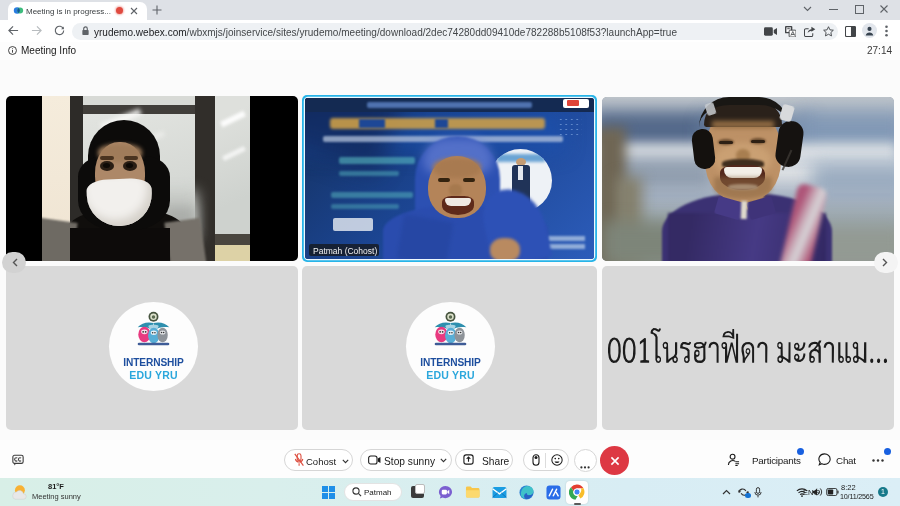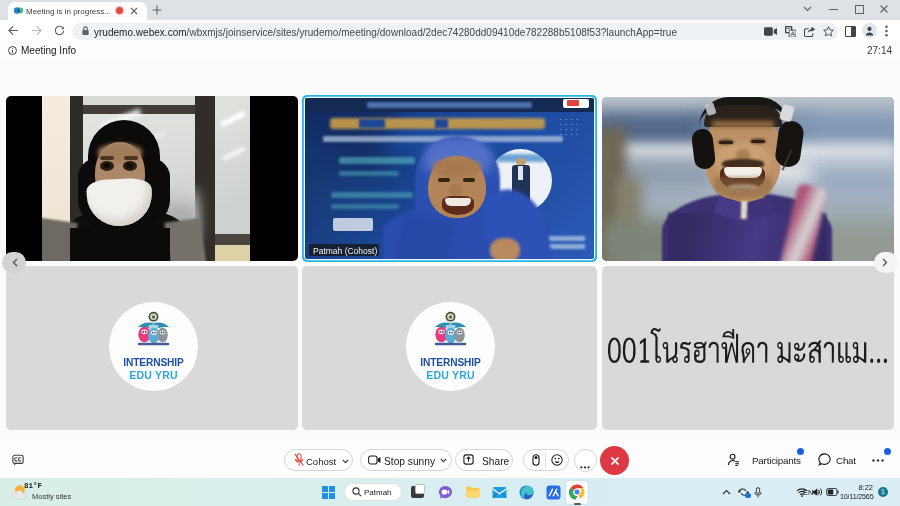--- a/index.html
+++ b/index.html
@@ -425,22 +425,22 @@
     <circle cx="10.5" cy="1.5" r="1.2" fill="#333"></circle>
   </svg>
 <div class="abs" style="left:884px;top:448px;width:7px;height:7px;border-radius:50%;background:#1860e0;"></div>
 
 <div class="abs" style="left:0;top:478px;width:900px;height:28px;background:linear-gradient(90deg,#d8efe7 0%,#d9efec 30%,#d8edf4 70%,#dbeef6 100%);"></div>
 
 <svg class="abs" style="left:10px;top:483px;" width="18" height="18" viewBox="0 0 20 20">
   <circle cx="11" cy="8" r="5.5" fill="#f8b133"></circle>
   <path d="M3 14 a4 4 0 0 1 4 -4 a4.5 4.5 0 0 1 8 2 a3 3 0 0 1 0 6 H6 a3.5 3.5 0 0 1 -3 -4 Z" fill="#e8e8e8" stroke="#c9c9c9" stroke-width="0.5"></path>
 </svg>
-<div class="abs" style="left:24px;top:482px;font-size:7.5px;font-weight:bold;color:#1a1a1a;font-family:Liberation Mono, monospace;">81°F</div>
-<div class="abs" style="left:32px;top:491.5px;font-size:7.5px;color:#333;">Mostly sites</div>
+<div class="abs" style="left:48px;top:482px;font-size:7.5px;font-weight:bold;color:#1a1a1a;">81°F</div>
+<div class="abs" style="left:32px;top:491.5px;font-size:7.5px;color:#333;">Meeting sunny</div>
 
 <svg class="abs" style="left:322px;top:486px;" width="13" height="13" viewBox="0 0 13 13">
     <rect x="0" y="0" width="6" height="6" fill="#1f8fe8"></rect>
     <rect x="7" y="0" width="6" height="6" fill="#1f8fe8"></rect>
     <rect x="0" y="7" width="6" height="6" fill="#1f8fe8"></rect>
     <rect x="7" y="7" width="6" height="6" fill="#1f8fe8"></rect>
   </svg>
 
 <div class="abs" style="left:344px;top:483px;width:58px;height:18px;border-radius:9px;background:#fff;border:1px solid #e3e3e3;box-sizing:border-box;"></div>
 <svg class="abs" style="left:352px;top:487px;" width="10" height="10" viewBox="0 0 11 11">
@@ -510,15 +510,15 @@
   </svg>
 <svg class="abs" style="left:812px;top:487px;" width="11" height="10" viewBox="0 0 12 11">
     <path d="M0.8 4 H2.8 L5.6 1.4 V9.6 L2.8 7 H0.8 Z" fill="#222"></path>
     <path d="M7.2 3.2 a3.2 3.2 0 0 1 0 4.6 M9 1.6 a5.6 5.6 0 0 1 0 7.8" stroke="#222" stroke-width="1" fill="none"></path>
   </svg>
 <svg class="abs" style="left:826px;top:488px;" width="13" height="8" viewBox="0 0 14 9">
     <rect x="0.5" y="0.5" width="11.5" height="8" rx="1.8" fill="none" stroke="#222" stroke-width="1"></rect>
     <rect x="12.5" y="2.8" width="1.3" height="3.4" rx="0.6" fill="#222"></rect>
     <rect x="1.8" y="1.8" width="6" height="5.4" rx="0.8" fill="#222"></rect>
   </svg>
-<div class="abs" style="left:841px;top:482.5px;width:32px;text-align:right;font-size:7.5px;color:#1a1a1a;">8:22</div>
+<div class="abs" style="left:841px;top:482.5px;width:32px;text-align:left;font-size:7.5px;color:#1a1a1a;">8:22</div>
 <div class="abs" style="left:840px;top:491.5px;width:33px;text-align:right;font-size:7.2px;color:#1a1a1a;letter-spacing:-0.2px;">10/11/2565</div>
 <div class="abs" style="left:878px;top:487px;width:10px;height:10px;border-radius:50%;background:#17798a;color:#fff;font-size:7px;text-align:center;line-height:10px;">1</div>
 
 </body></html>

